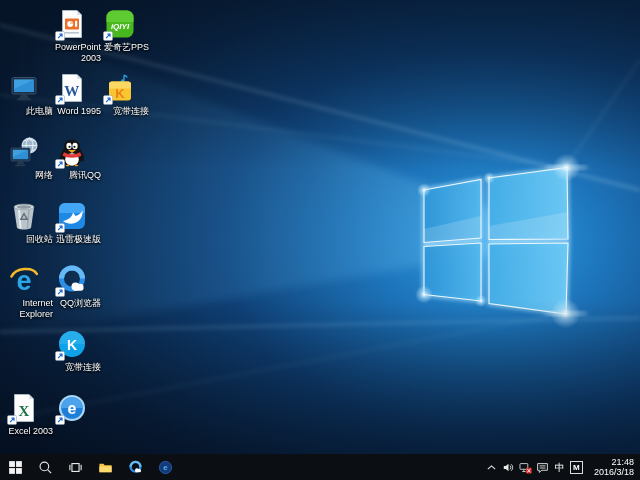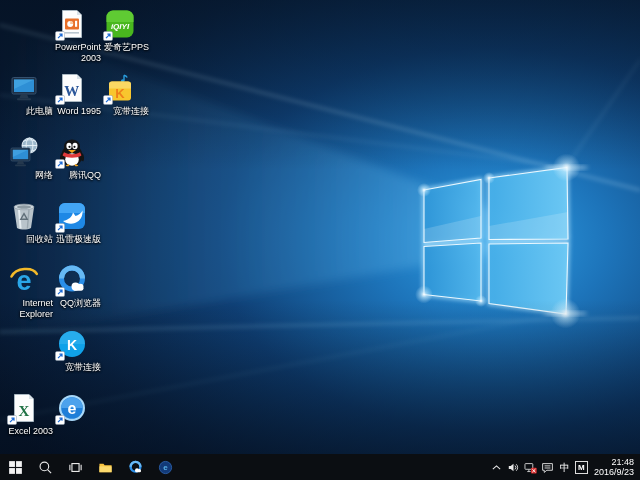--- a/index.html
+++ b/index.html
@@ -17,21 +17,21 @@
     display:flex;align-items:center;justify-content:space-between;z-index:5;}
   .tb-left{display:flex;height:100%;align-items:center;}
   .tb-btn{width:30px;height:100%;display:flex;align-items:center;justify-content:center;}
   .tb-btn svg{width:15px;height:15px;display:block;}
   .tb-right{display:flex;align-items:center;height:100%;padding-right:2px;}
   .tray-btn{width:15px;height:100%;display:flex;align-items:center;justify-content:center;margin:0 1px;}
   .tray-btn svg{width:13px;height:13px;display:block;}
   .tray-text{color:#fff;font-size:10px;line-height:13px;}
   .ime-box{color:#fff;font-size:8px;font-weight:bold;border:1px solid #dcdcdc;width:11px;height:11px;
     line-height:11px;text-align:center;display:block;}
-  .clock{color:#fff;font-size:9px;line-height:10px;text-align:right;padding:0 4px;}
+  .clock{color:#fff;font-size:9px;line-height:10px;text-align:right;margin-left:5px;padding:0 4px;}
 </style>
 </head>
 <body>
 
 <div class="screen">
 
   <svg class="wallpaper" viewBox="0 0 640 454" preserveAspectRatio="none">
     <defs>
       <radialGradient id="bg" cx="0.765" cy="0.53" r="0.85">
         <stop offset="0" stop-color="#2e9fe6"></stop>
@@ -423,17 +423,17 @@
           </div>
           <div class="tray-btn">
             <span class="tray-text">中</span>
           </div>
           <div class="tray-btn">
             <span class="ime-box">M</span>
           </div>
         </span>
       <div class="clock">
         <div>21:48</div>
-        <div>2016/9/23</div>
+        <div>2016/3/18</div>
       </div>
     </div>
   </div>
 </div>
 
 </body></html>

